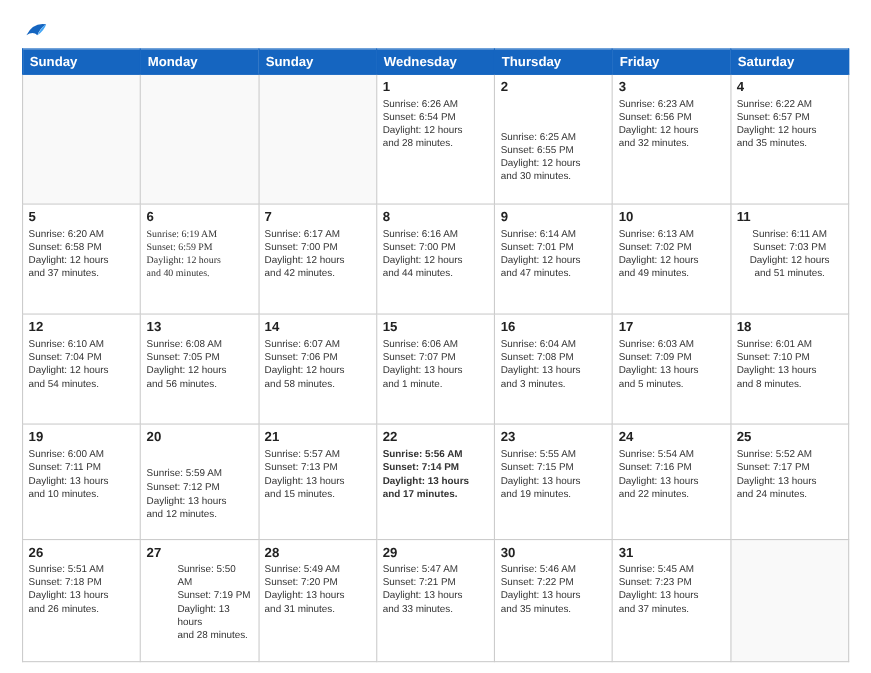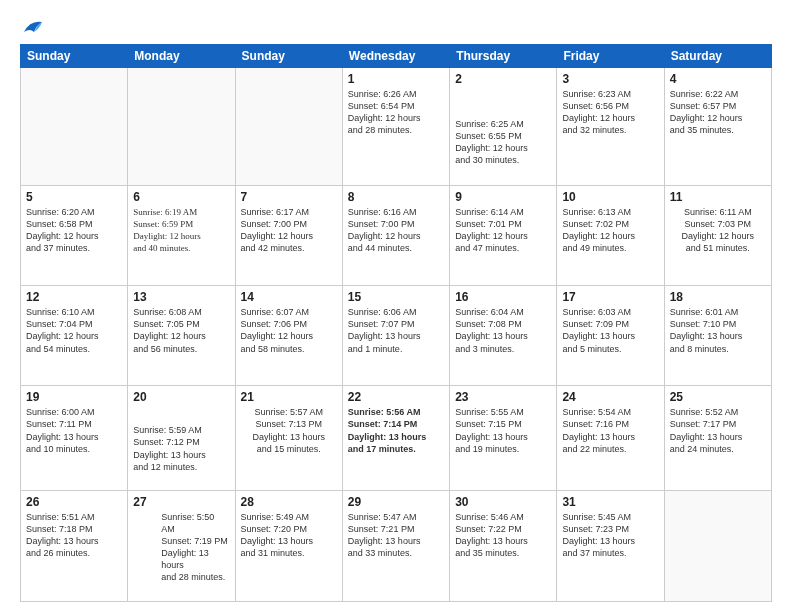--- a/index.html
+++ b/index.html
@@ -281,21 +281,21 @@
           </td>
           <td>
             <span class="day-num">20</span>
             <div class="day-info" style="white-space: pre-line; margin-top: 20px;">Sunrise: 5:59 AM
 Sunset: 7:12 PM
 Daylight: 13 hours
 and 12 minutes.</div>
           </td>
           <td>
             <span class="day-num">21</span>
-            <div class="day-info" style="white-space: pre-line; text-align: center;">Sunrise: 5:57 AM
+            <div class="day-info" style="white-space: pre-line;">Sunrise: 5:57 AM
 Sunset: 7:13 PM
 Daylight: 13 hours
 and 15 minutes.</div>
           </td>
           <td>
             <span class="day-num">22</span>
             <div class="day-info" style="white-space: pre-line; font-weight: bold;">Sunrise: 5:56 AM
 Sunset: 7:14 PM
 Daylight: 13 hours
 and 17 minutes.</div>

